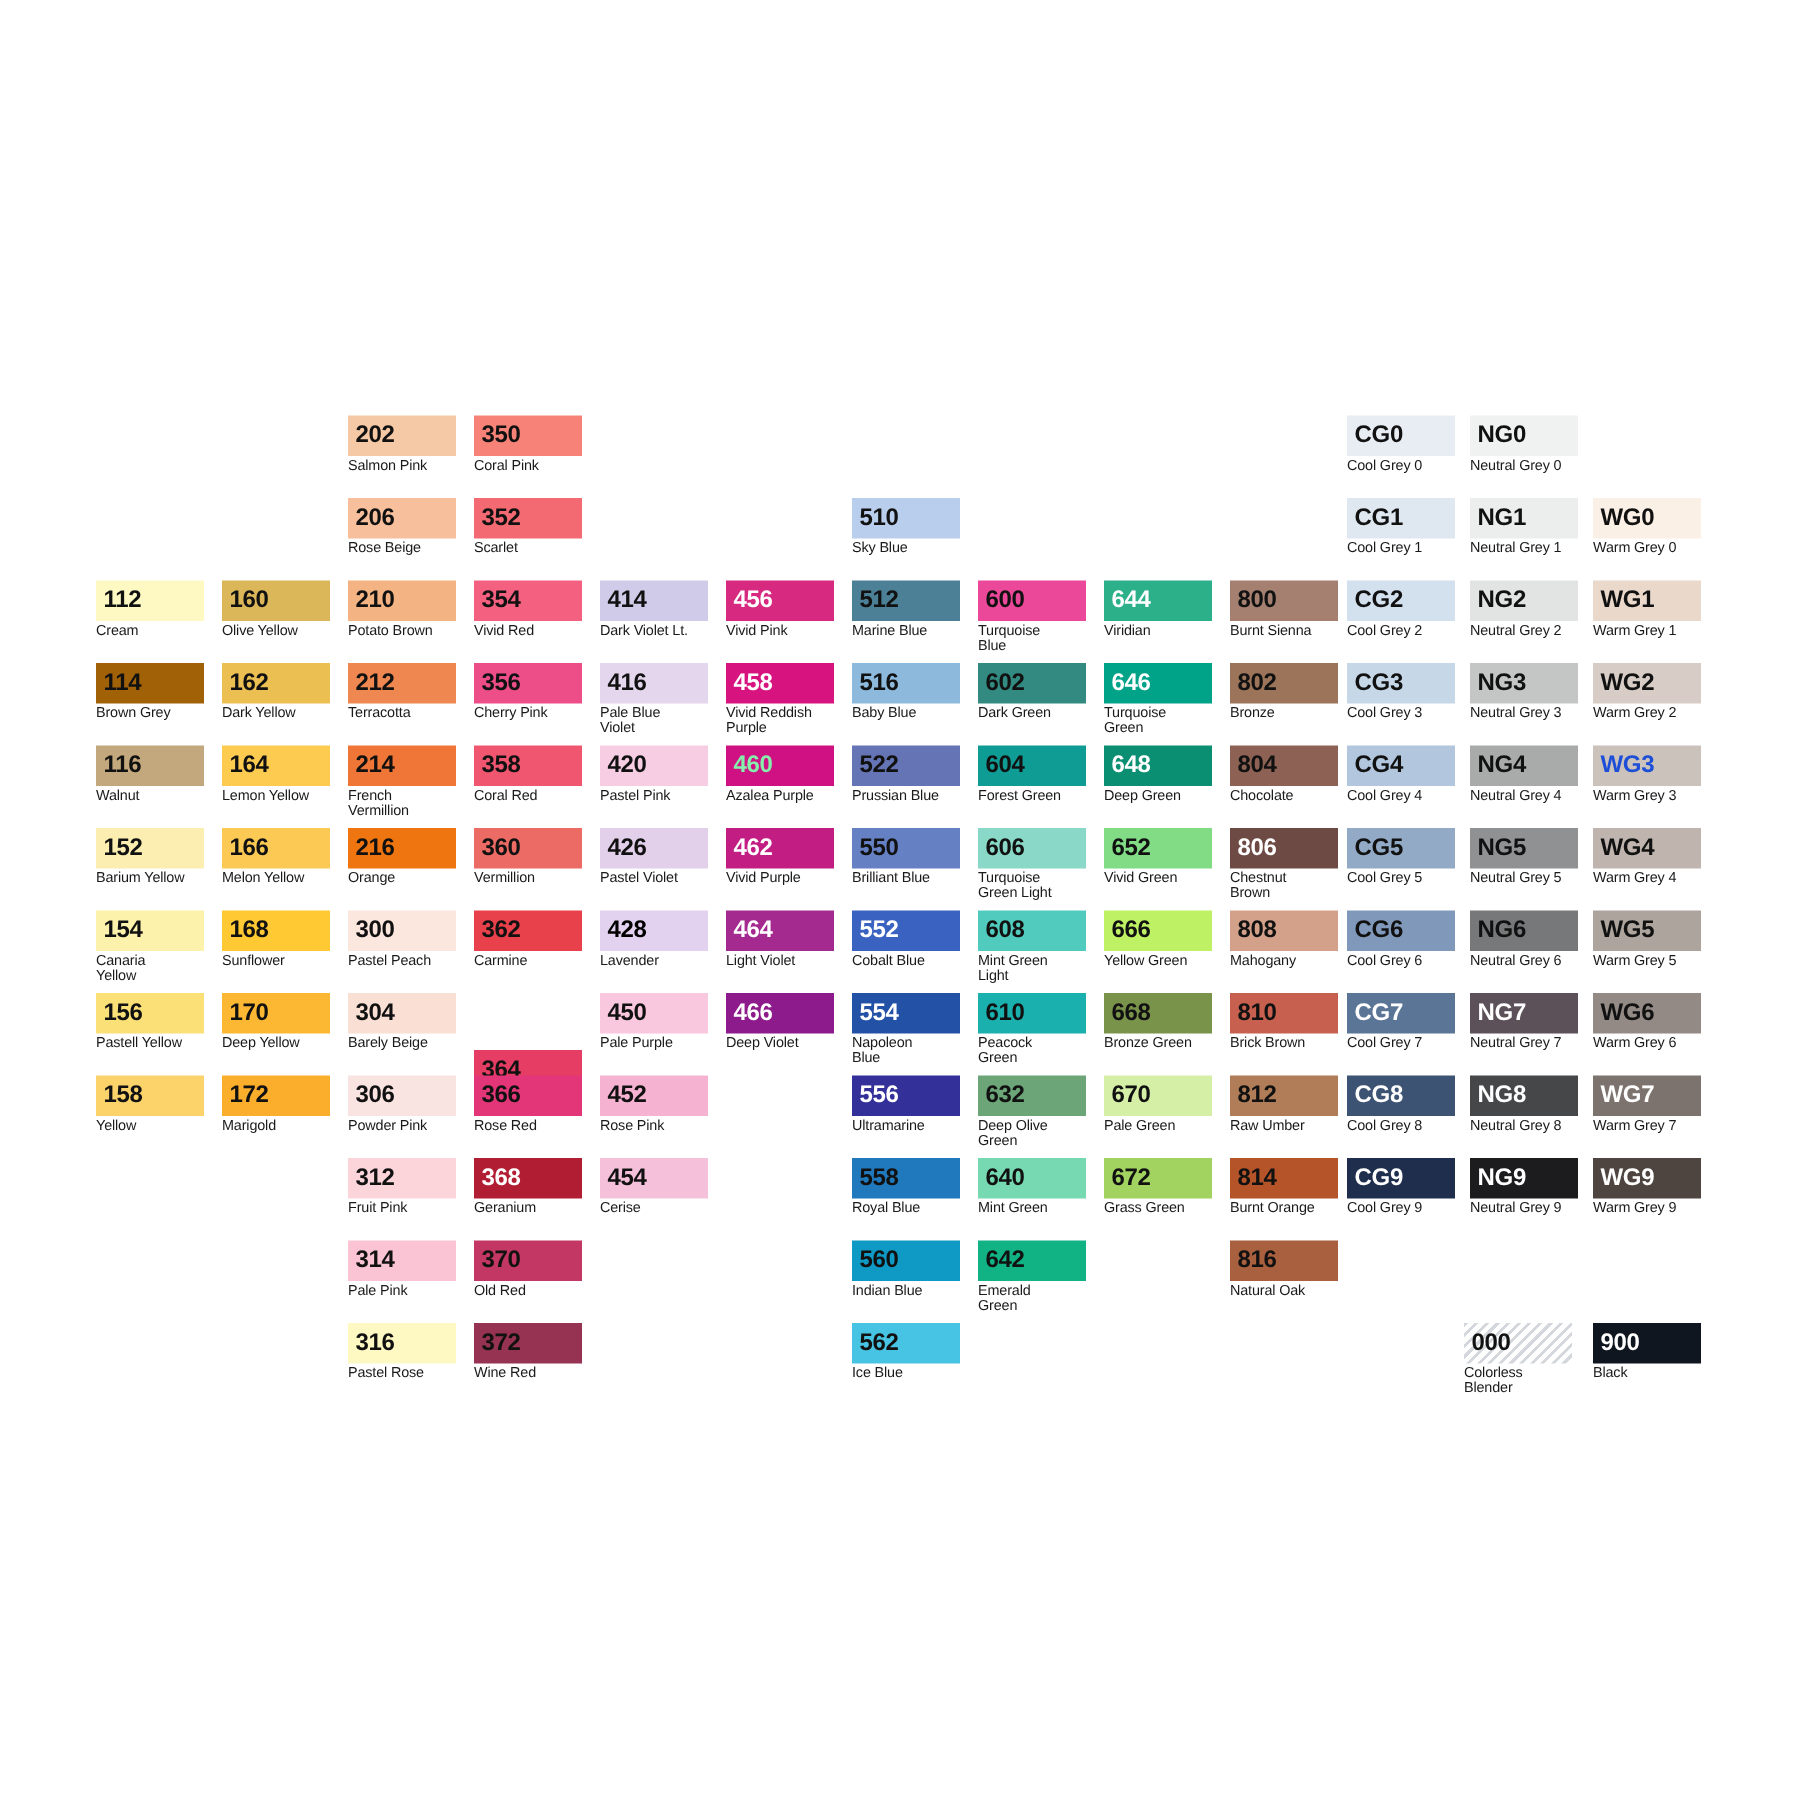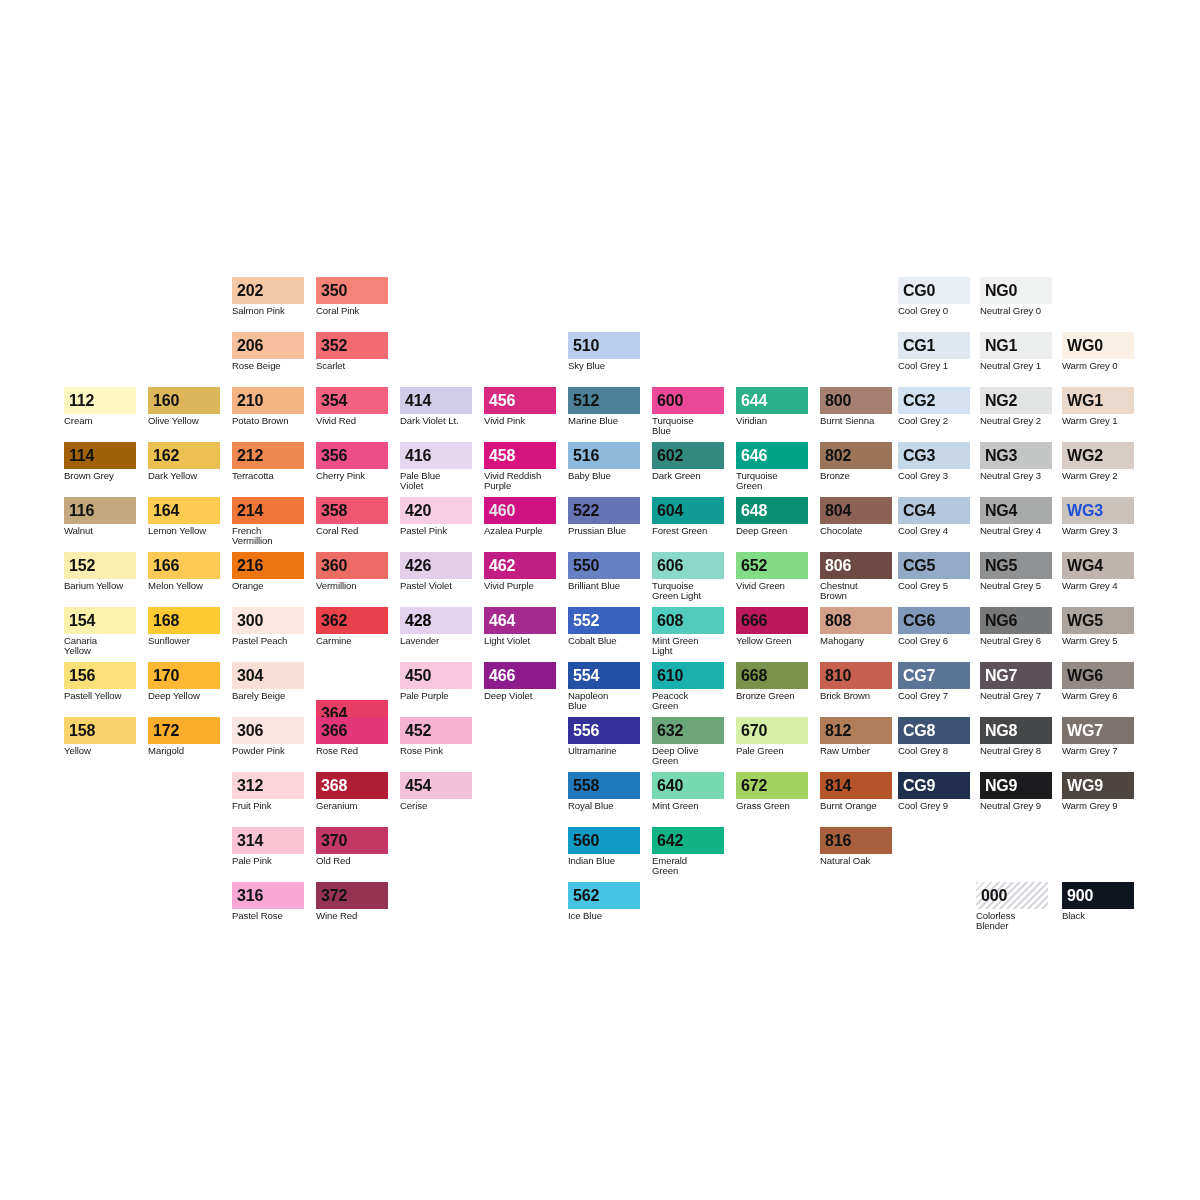--- a/index.html
+++ b/index.html
@@ -302,21 +302,21 @@
       <div class="swatch-name">Coral Red</div>
     </div>
     <div class="swatch-cell" style="left: 400px; top: 497px;">
       <div class="swatch-chip" style="background: rgb(247, 205, 228);">
         <span class="swatch-code" style="color: rgb(17, 17, 17);">420</span>
       </div>
       <div class="swatch-name">Pastel Pink</div>
     </div>
     <div class="swatch-cell" style="left: 484px; top: 497px;">
       <div class="swatch-chip" style="background: rgb(207, 17, 131);">
-        <span class="swatch-code" style="color: #e5e5e5;">460</span>
+        <span class="swatch-code" style="color: #86efac;">460</span>
       </div>
       <div class="swatch-name">Azalea Purple</div>
     </div>
     <div class="swatch-cell" style="left: 568px; top: 497px;">
       <div class="swatch-chip" style="background: rgb(100, 116, 180);">
         <span class="swatch-code" style="color: rgb(17, 17, 17);">522</span>
       </div>
       <div class="swatch-name">Prussian Blue</div>
     </div>
     <div class="swatch-cell" style="left: 652px; top: 497px;">
@@ -479,21 +479,21 @@
       <div class="swatch-name">Cobalt Blue</div>
     </div>
     <div class="swatch-cell" style="left: 652px; top: 607px;">
       <div class="swatch-chip" style="background: rgb(80, 203, 189);">
         <span class="swatch-code" style="color: rgb(17, 17, 17);">608</span>
       </div>
       <div class="swatch-name">Mint Green
 Light</div>
     </div>
     <div class="swatch-cell" style="left: 736px; top: 607px;">
-      <div class="swatch-chip" style="background: #be185d;">
+      <div class="swatch-chip" style="background: #bef264;">
         <span class="swatch-code" style="color: rgb(17, 17, 17);">666</span>
       </div>
       <div class="swatch-name">Yellow Green</div>
     </div>
     <div class="swatch-cell" style="left: 820px; top: 607px;">
       <div class="swatch-chip" style="background: rgb(211, 160, 138);">
         <span class="swatch-code" style="color: rgb(17, 17, 17);">808</span>
       </div>
       <div class="swatch-name">Mahogany</div>
     </div>
@@ -753,21 +753,21 @@
       <div class="swatch-name">Emerald
 Green</div>
     </div>
     <div class="swatch-cell" style="left: 820px; top: 827px;">
       <div class="swatch-chip" style="background: rgb(169, 96, 62);">
         <span class="swatch-code" style="color: rgb(17, 17, 17);">816</span>
       </div>
       <div class="swatch-name">Natural Oak</div>
     </div>
     <div class="swatch-cell" style="left: 232px; top: 882px;">
-      <div class="swatch-chip" style="background: #f9a8d4;">
+      <div class="swatch-chip" style="background: #fef9c3;">
         <span class="swatch-code" style="color: rgb(17, 17, 17);">316</span>
       </div>
       <div class="swatch-name">Pastel Rose</div>
     </div>
     <div class="swatch-cell" style="left: 316px; top: 882px;">
       <div class="swatch-chip" style="background: rgb(150, 50, 82);">
         <span class="swatch-code" style="color: rgb(17, 17, 17);">372</span>
       </div>
       <div class="swatch-name">Wine Red</div>
     </div>

